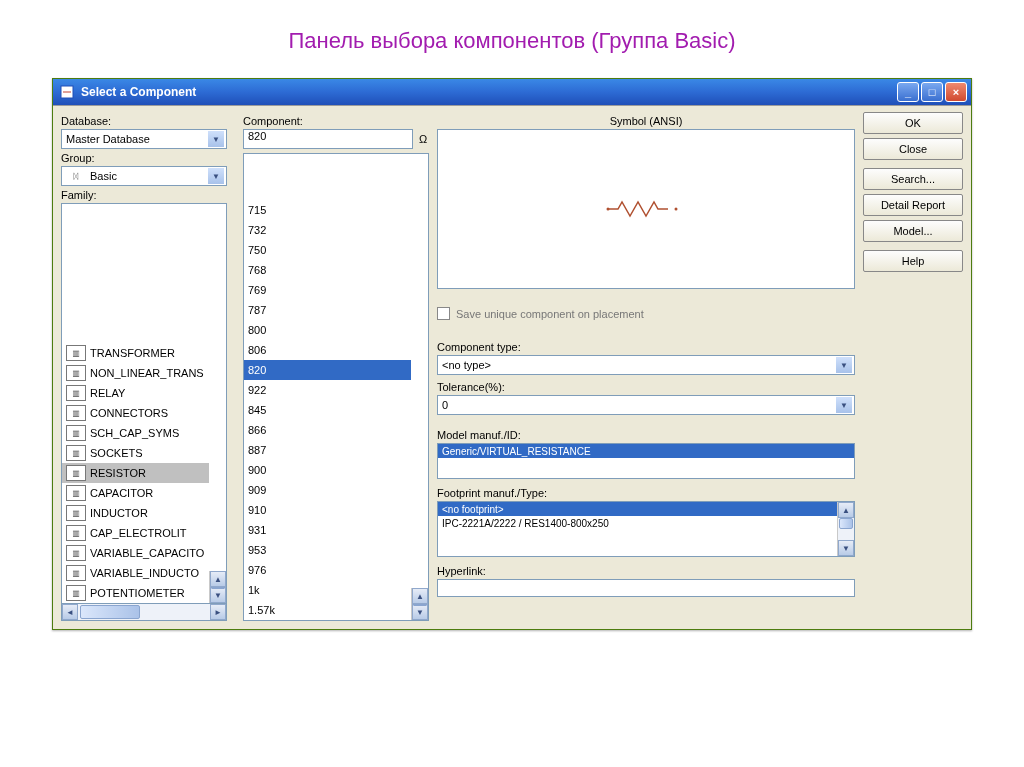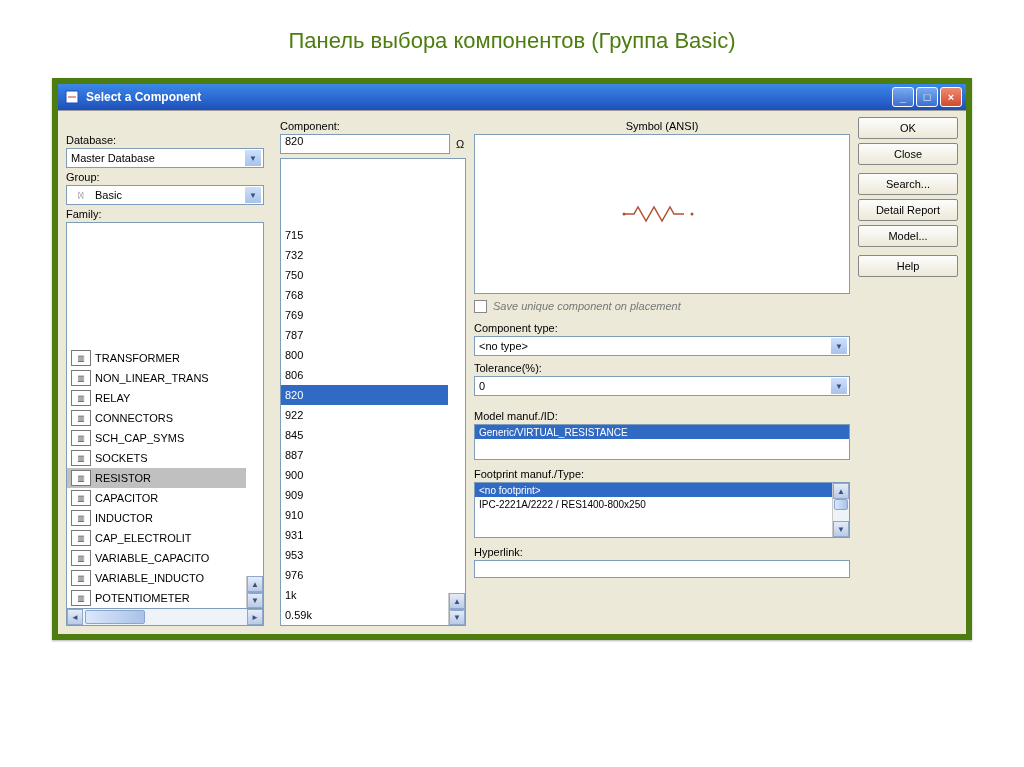--- a/index.html
+++ b/index.html
@@ -8,26 +8,26 @@
     font-family: Tahoma, Arial, sans-serif;
     font-size: 11px;
     background: #fff;
     color: #000;
   }
   .page-title {
     text-align: center;
     font-size: 22px;
     font-weight: normal;
     padding: 28px 0 24px;
-    color: #4d7c0f;
+    color: #a21caf;
   }
   .window {
     width: 920px;
     margin: 0 auto 20px;
-    border: 6px solid #4d7c0f;
+    border: 1px solid #4d7c0f;
     box-shadow: 0 1px 2px rgba(0,0,0,0.3);
   }
   .titlebar {
     background: linear-gradient(to bottom, #3a88e6 0%, #2d6bd4 50%, #1f4fb8 100%);
     height: 26px;
     display: flex;
     align-items: center;
     padding: 0 4px 0 6px;
     color: #fff;
     font-weight: bold;
@@ -54,21 +54,21 @@
   .title-btn.close { background: linear-gradient(#f08a6f,#d04a30); }
   .body {
     background: #ece9d8;
     padding: 6px 8px 8px;
     display: flex;
     gap: 8px;
     height: 524px;
     border-top: 1px solid #9b9b9b;
   }
   .col { display: flex; flex-direction: column; }
-  .col-left { width: 198px; margin-top: 14px; }
+  .col-left { width: 166px; }
   .col-mid { width: 194px; padding-left: 8px; }
   .col-sym { flex: 1; min-width: 0; }
   .col-btn { width: 100px; }
   .lbl { margin: 3px 0 2px; color: #000; }
   .dropdown {
     display: flex; align-items: center;
     border: 1px solid #7f9db9;
     background: #fff; height: 20px;
     padding: 0 2px 0 4px;
   }
@@ -132,21 +132,21 @@
   .hscroll {
     height: 17px; border: 1px solid #7f9db9; border-top: none;
     background: #eef2f9; display: flex; align-items: center;
   }
   .hscroll .scroll-track { flex: 1; height: 100%; position: relative; }
   .hscroll .scroll-thumb { top: 1px; bottom: 1px; left: 2px; width: 60px; }
   .symbol-box {
     border: 1px solid #7f9db9; background: #fff;
     height: 160px; display: flex; align-items: center; justify-content: center;
   }
-  .checkbox-row { display: flex; align-items: flex-start; gap: 6px; margin: 6px 0; color: #777; font-style: italic; }
+  .checkbox-row { display: flex; align-items: flex-end; gap: 6px; margin: 18px 0; color: #777; }
   .chk { width: 13px; height: 13px; border: 1px solid #888; background: #fff; }
   .btn {
     height: 22px;
     border: 1px solid #888;
     background: linear-gradient(#fdfdfd,#ece9d8);
     display: flex; align-items: center; justify-content: center;
     cursor: pointer;
     border-radius: 2px;
     color: #000;
   }
@@ -282,29 +282,30 @@
             <div class="li">732</div>
             <div class="li">750</div>
             <div class="li">768</div>
             <div class="li">769</div>
             <div class="li">787</div>
             <div class="li">800</div>
             <div class="li">806</div>
             <div class="li selected">820</div>
             <div class="li">922</div>
             <div class="li">845</div>
+            <div class="li">866</div>
             <div class="li">887</div>
             <div class="li">900</div>
             <div class="li">909</div>
             <div class="li">910</div>
             <div class="li">931</div>
             <div class="li">953</div>
             <div class="li">976</div>
             <div class="li">1k</div>
-            <div class="li">0.59k</div>
+            <div class="li">1.57k</div>
           </div>
         <div class="list-scroll">
           <span class="scroll-btn">▲</span>
           <div class="scroll-track">
               <div class="scroll-thumb" style="top:8%;height:14%"></div>
             </div>
           <span class="scroll-btn">▼</span>
         </div>
       </div>
     </div>

